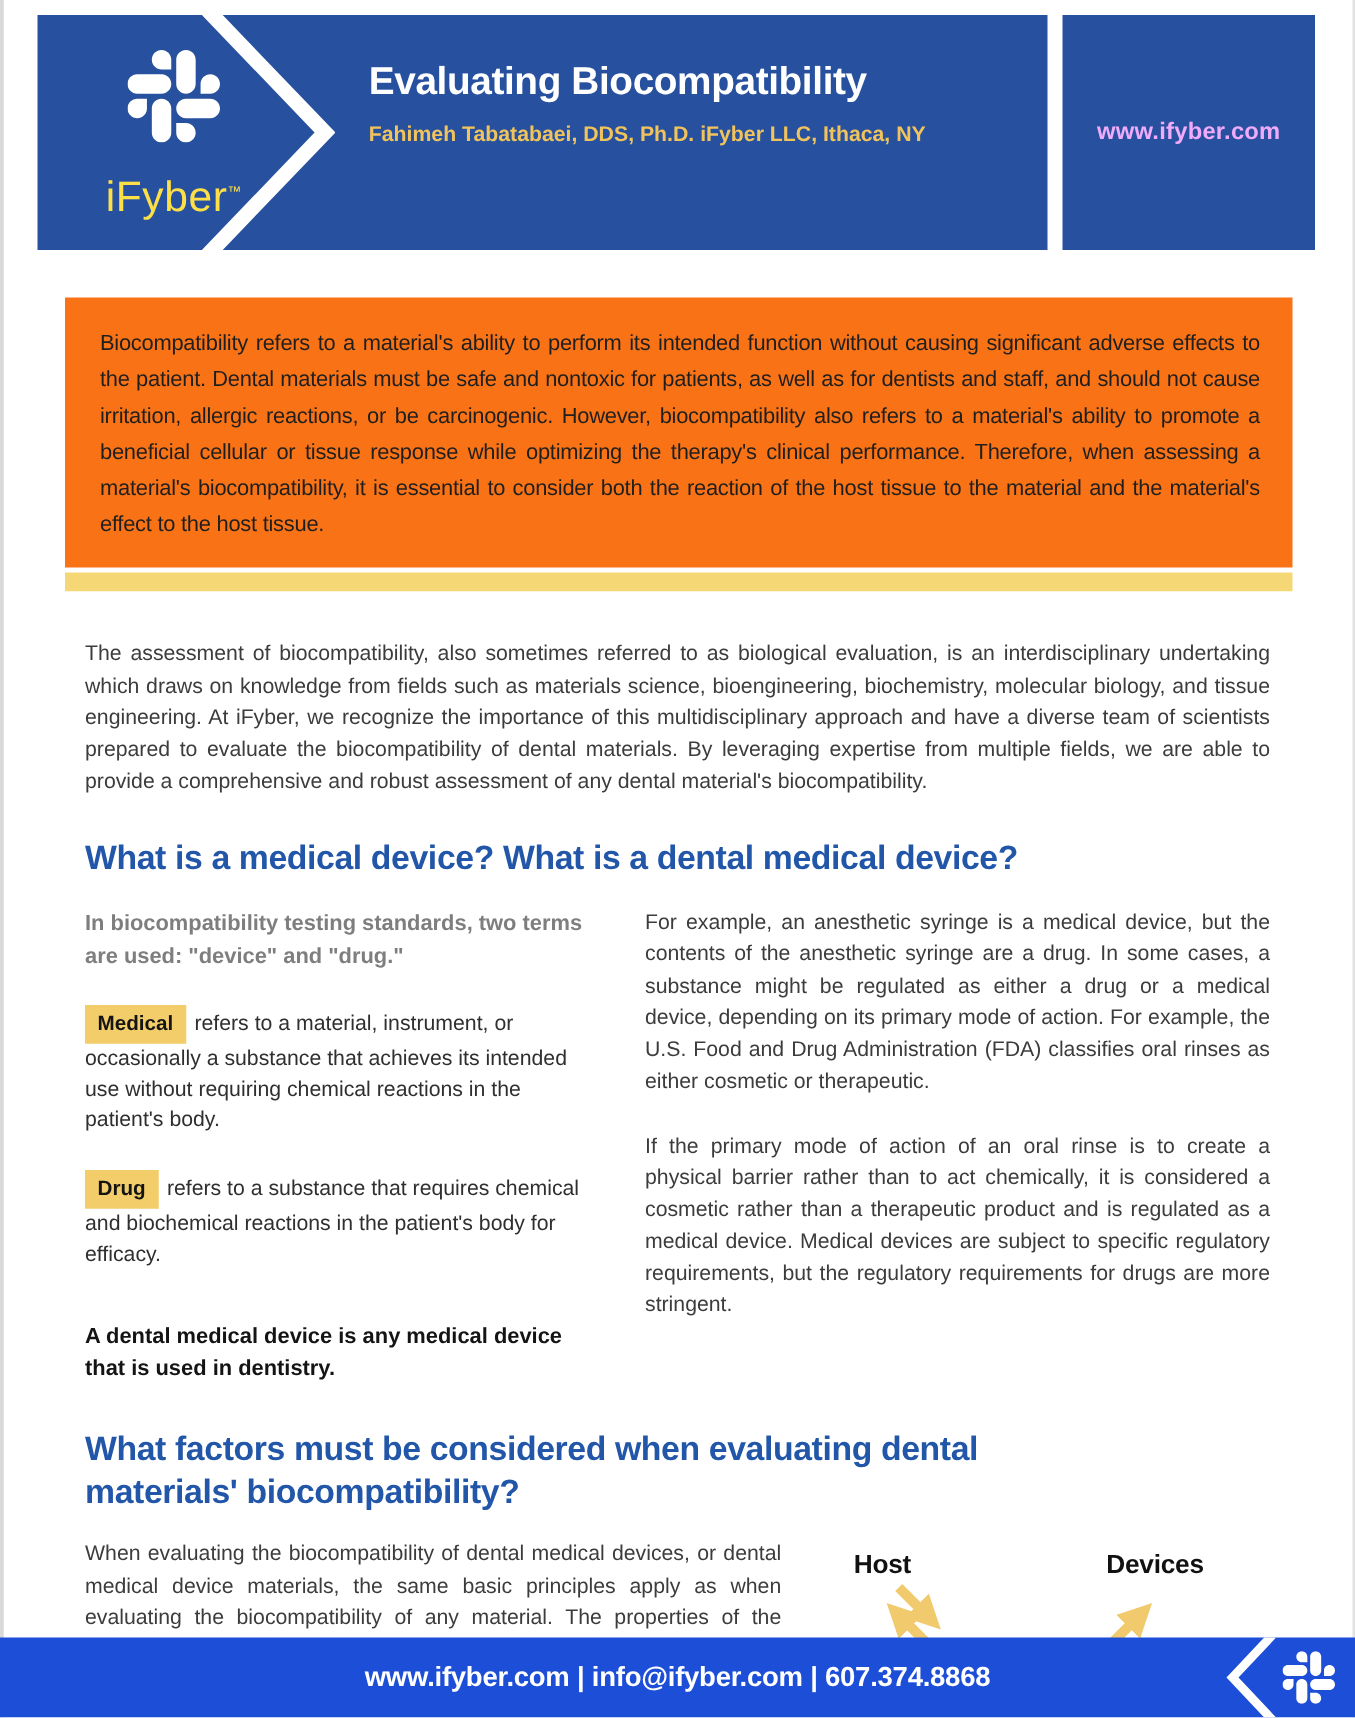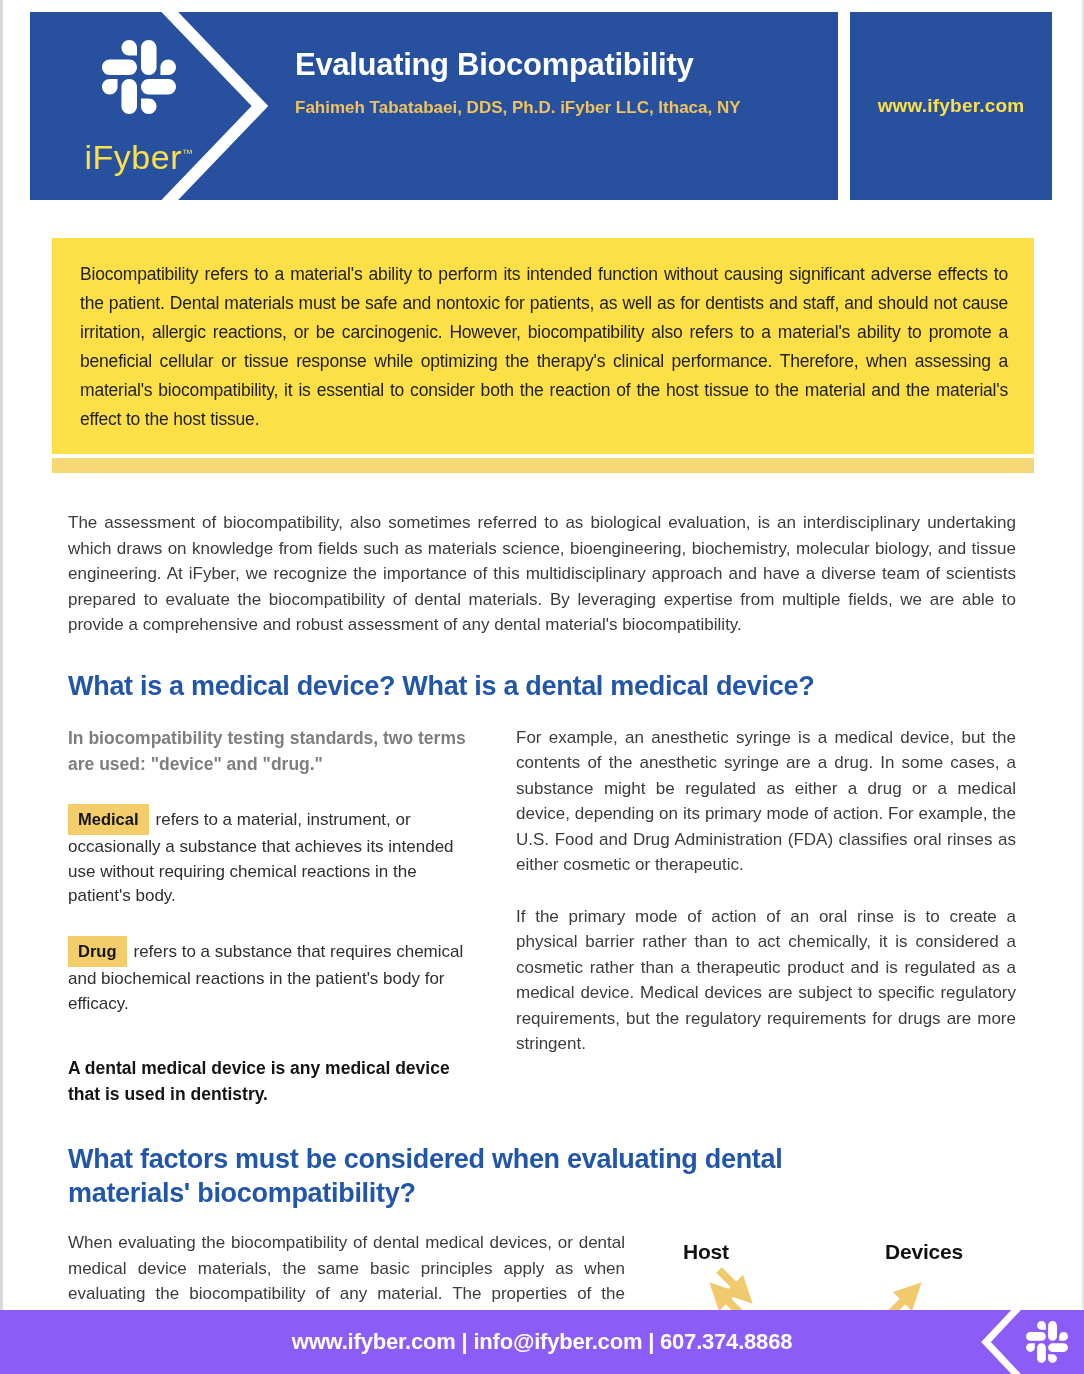--- a/index.html
+++ b/index.html
@@ -19,24 +19,24 @@
   .header { display: flex; gap: 12px; margin: 12px 32px 0 30px; height: 188px; position: relative; z-index: 1; }
   .header-main { flex: 1; background: #27519f; position: relative; overflow: hidden; }
   .logo-block { position: absolute; left: 40px; top: 28px; width: 138px; text-align: center; color: #fff; }
   .logo-mark { width: 74px; height: 74px; display: inline-block; }
   .logo-word { margin-top: 20px; font-size: 34px; font-weight: 500; letter-spacing: 0.5px; color: #fde047; }
   .logo-word sup { font-size: 11px; font-weight: 400; }
   .header-chevron { position: absolute; left: 128px; top: 0; height: 188px; width: 110px; }
   .header-text { position: absolute; left: 265px; top: 33px; }
   .doc-title { color: #ffffff; font-size: 31px; font-weight: 800; line-height: 40px; letter-spacing: -0.3px; }
   .doc-byline { margin-top: 13px; color: #f0c35d; font-size: 17px; font-weight: 700; }
-  .header-site { width: 202px; background: #27519f; display: flex; align-items: center; justify-content: center; color: #fde047; font-size: 19px; font-weight: 800; letter-spacing: 0.2px; cursor: pointer; }
+  .header-site { width: 202px; background: #27519f; display: flex; align-items: center; justify-content: center; color: #f0abfc; font-size: 19px; font-weight: 800; letter-spacing: 0.2px; cursor: pointer; }
 
   
-  .intro-box { margin: 38px 50px 0 52px; background: #fde047; padding: 22px 26px 20px 28px;
+  .intro-box { margin: 38px 50px 0 52px; background: #f97316; padding: 22px 26px 20px 28px;
     font-size: 17.5px; line-height: 29px; color: #1f1f1f; text-align: justify; letter-spacing: -0.2px; }
   .intro-bar { margin: 4px 50px 0 52px; height: 15px; background: #f6d775; }
 
   
   .overview { margin: 37px 68px 0; text-align: justify; font-size: 17px; line-height: 25.5px; color: #3c3c3c; }
   .section-heading { margin: 31px 68px 0; color: #2256a8; font-size: 27px; font-weight: 800; letter-spacing: -0.3px; line-height: 34px; }
   .section-heading.wrap { width: 840px; margin-top: 35px; }
 
   .columns { display: flex; gap: 50px; margin: 22px 68px 0; }
   .col-left { width: 398px; }
@@ -51,21 +51,21 @@
   .bottom { display: flex; margin: 20px 68px 0; }
   .bottom-para { width: 557px; text-align: justify; font-size: 17px; line-height: 25.5px; color: #3c3c3c; }
   .diagram { flex: 1; position: relative; height: 140px; margin-top: 2px; }
   .diagram-label { position: absolute; font-size: 21px; font-weight: 800; color: #111; letter-spacing: -0.2px; }
   .diagram-label.host { left: 58px; top: 8px; }
   .diagram-label.function { left: 260px; top: 8px; }
   .diagram-label.material { left: 173px; top: 76px; }
   .diagram-arrows { position: absolute; left: 0; top: 0; width: 100%; height: 100%; }
 
   
-  .footer { position: absolute; left: 0; right: 0; bottom: 0; height: 64px; background: #8b5cf6; z-index: 2; }
+  .footer { position: absolute; left: 0; right: 0; bottom: 0; height: 64px; background: #1d4ed8; z-index: 2; }
   .footer-contact { position: absolute; left: 0; right: 0; top: 0; height: 64px; display: flex; align-items: center; justify-content: center;
     color: #fff; font-size: 22px; font-weight: 700; letter-spacing: -0.2px; cursor: pointer; }
   .footer-chevron { position: absolute; right: 62px; top: 0; height: 64px; width: 42px; }
   .footer-logo { position: absolute; right: 16px; top: 11px; width: 42px; height: 42px; }
 </style>
 </head>
 <body>
 
 <div class="edge left"></div>
 <div class="edge right"></div>

